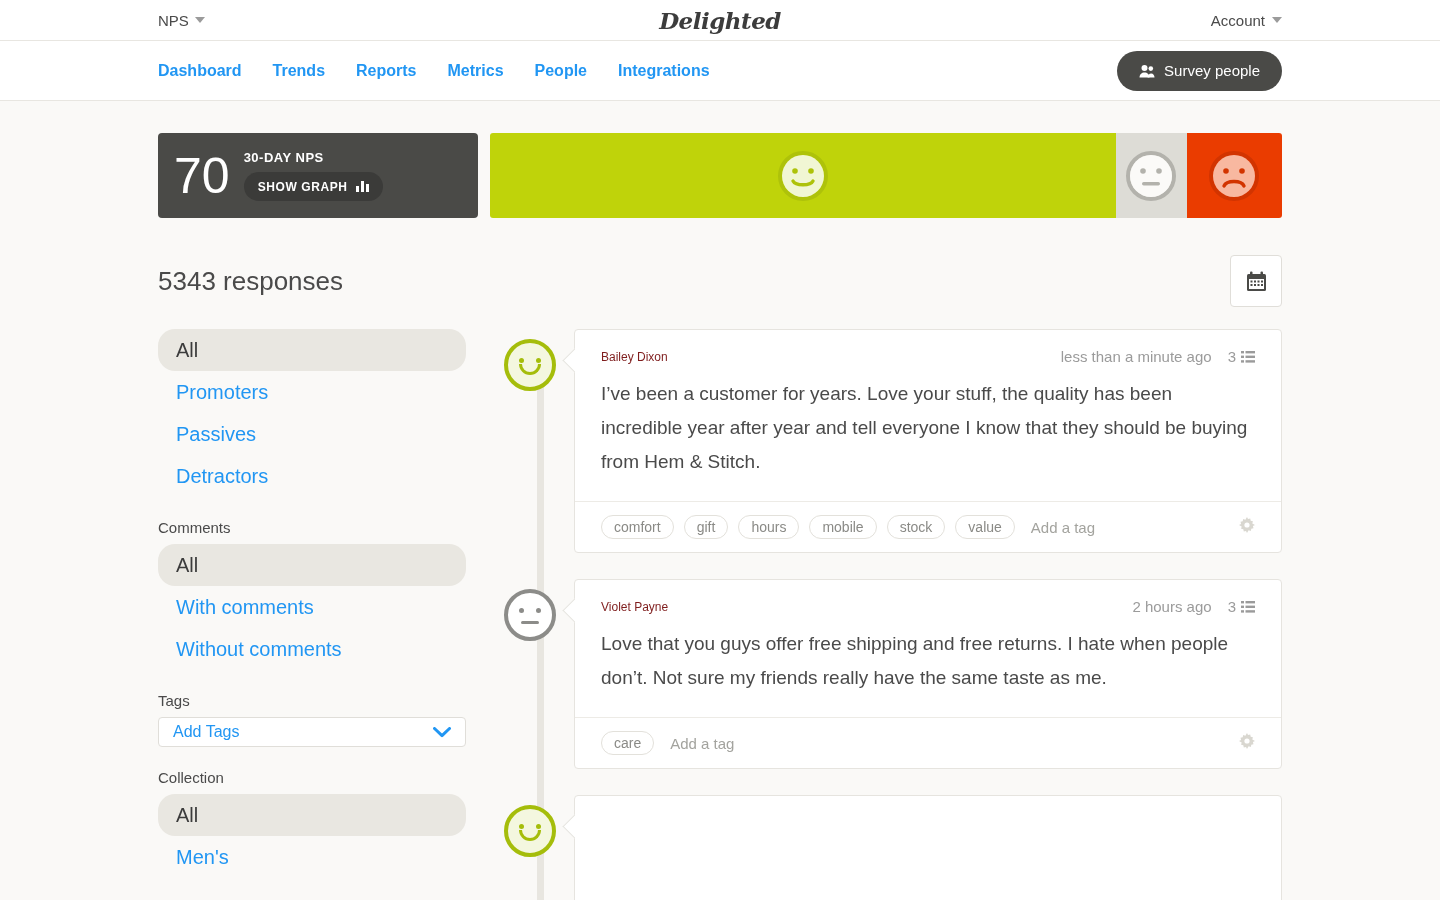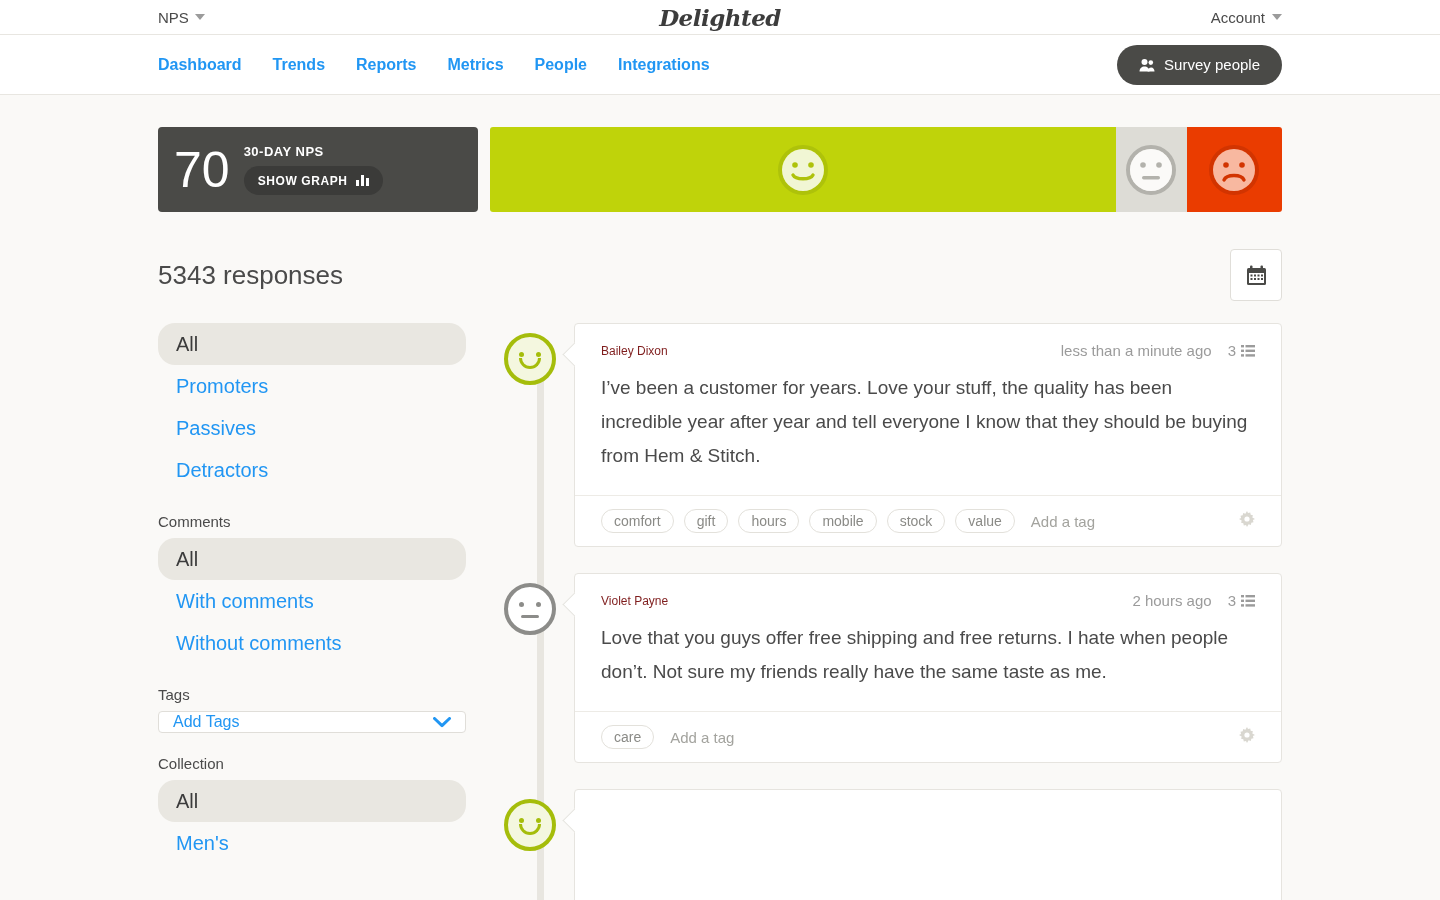--- a/index.html
+++ b/index.html
@@ -5,21 +5,21 @@
   * { box-sizing: border-box; margin: 0; padding: 0; }
   html, body {
     width: 1440px; height: 900px;
     background: #faf9f7;
     font-family: "Liberation Sans", sans-serif;
     overflow: hidden;
   }
 
   
   .topbar {
-    height: 35px; background: #ffffff;
+    height: 41px; background: #ffffff;
     border-bottom: 1px solid #e8e6e1;
     display: flex; align-items: center;
     position: relative;
   }
   .survey-select {
     margin-left: 158px; font-size: 15px; color: #4a4a4a;
     display: flex; align-items: center; gap: 6px; cursor: pointer;
   }
   .caret { width: 0; height: 0; border-left: 5px solid transparent;
            border-right: 5px solid transparent; border-top: 6px solid #9b9b9b; }
@@ -109,21 +109,21 @@
     height: 42px; display: flex; align-items: center; padding: 0 18px;
     font-size: 20px; border-radius: 17px; cursor: pointer;
   }
   .filter-item.active { background: #e9e7e1; color: #3c3c3c; }
   .filter-item.link { color: #2196f3; font-weight: 500; }
   .filter-group { margin-bottom: 18px; }
   .group-title {
     font-size: 15px; color: #4a4a4a; margin: 22px 0 8px 0; padding-left: 0;
   }
   .tag-select {
-    height: 22px; border: 1px solid #e0ded9; border-radius: 4px;
+    height: 30px; border: 1px solid #e0ded9; border-radius: 4px;
     background: #fff; display: flex; align-items: center;
     padding: 0 14px; justify-content: space-between; cursor: pointer;
   }
   .tag-select span { color: #2196f3; font-size: 16px; font-weight: 500; }
 
   
   .feed { flex: 1; position: relative; }
   .feed-line {
     position: absolute; left: 33px; top: 55px; bottom: 0;
     width: 7px; background: #e8e6e0; border-radius: 4px;

